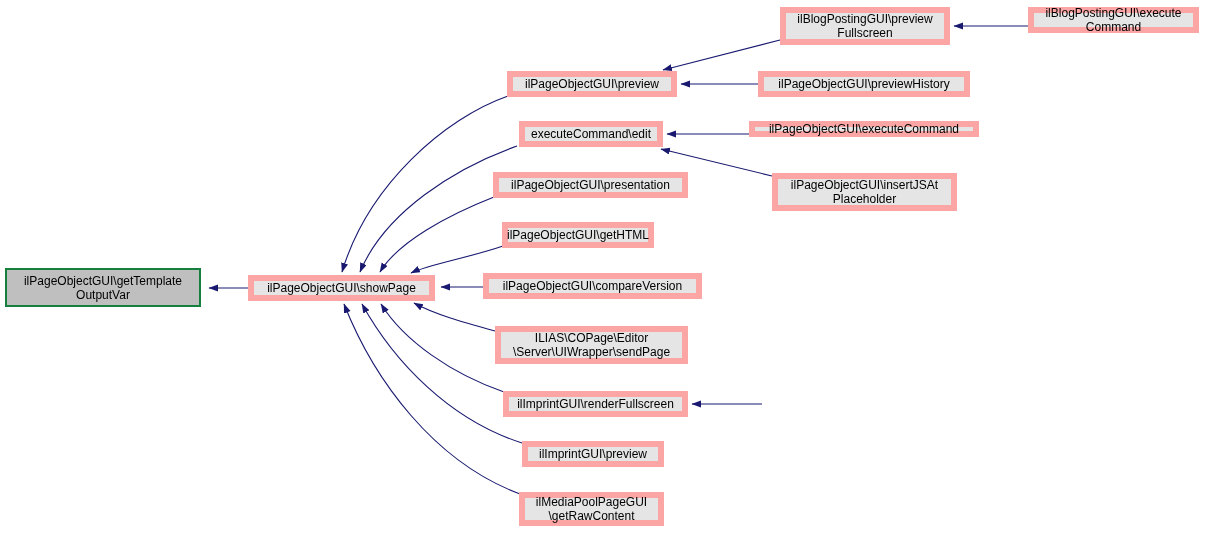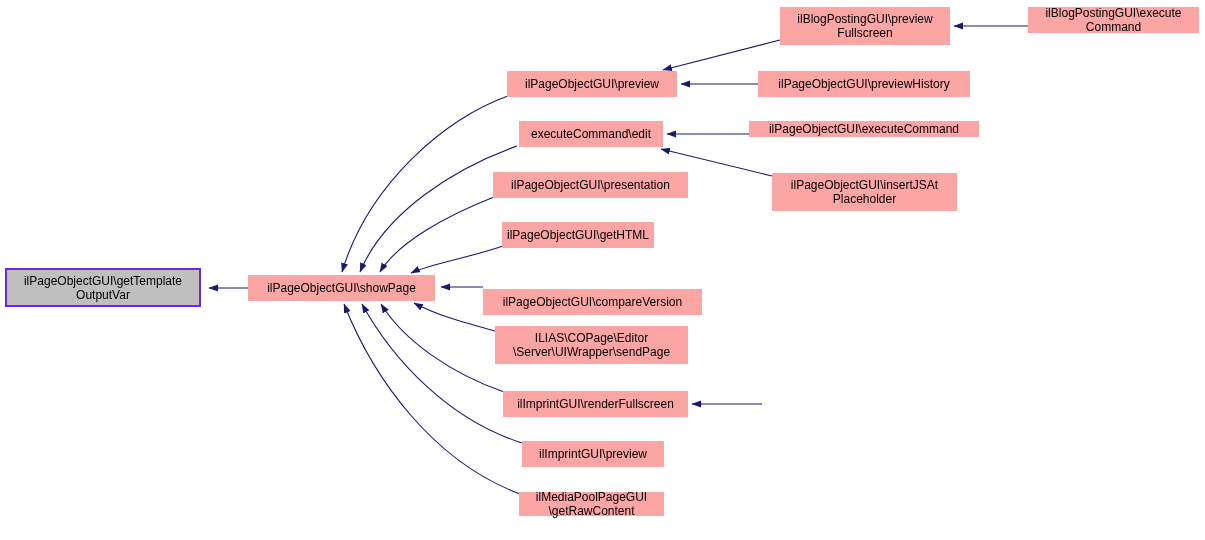--- a/index.html
+++ b/index.html
@@ -7,38 +7,38 @@
     position:relative;
     width:1205px;height:540px;
     background:#ffffff;
     font-family:"Liberation Sans", sans-serif;
     overflow:hidden;
   }
   #edges{position:absolute;left:0;top:0;width:1205px;height:540px;z-index:0;}
   .node{
     position:absolute;
     box-sizing:border-box;
-    background:#fca5a5;
+    background:#e5e5e5;
     border:6px solid #fca5a5;
     display:flex;
     align-items:center;
     justify-content:center;
     z-index:1;
     cursor:pointer;
   }
   .node .lbl{
     font-size:12px;
     line-height:14px;
     color:#000000;
     text-align:center;
     white-space:pre-line;
   }
   .node.current{
     background:#bfbfbf;
-    border:2px solid #6d28d9;
+    border:2px solid #15803d;
     cursor:default;
   }
   .node.left-text .lbl{text-align:center;}
   .edge{stroke:#191970;stroke-width:1.1;fill:none;}
 </style>
 </head>
 <body>
 
 <div id="canvas">
 
@@ -107,36 +107,36 @@
   </div>
 
   <div class="node" style="left:493px;top:172px;width:195px;height:26px">
     <span class="lbl">ilPageObjectGUI\presentation</span>
   </div>
 
   <div class="node" style="left:502px;top:222px;width:152px;height:26px">
     <span class="lbl">ilPageObjectGUI\getHTML</span>
   </div>
 
-  <div class="node" style="left:483px;top:289px;width:219px;height:26px">
+  <div class="node" style="left:483px;top:273px;width:219px;height:26px">
     <span class="lbl">ilPageObjectGUI\compareVersion</span>
   </div>
 
   <div class="node left-text" style="left:495px;top:326px;width:193px;height:38px">
     <span class="lbl">ILIAS\COPage\Editor
 \Server\UIWrapper\sendPage</span>
   </div>
 
   <div class="node" style="left:503px;top:391px;width:185px;height:26px">
     <span class="lbl">ilImprintGUI\renderFullscreen</span>
   </div>
 
 
   <div class="node" style="left:522px;top:441px;width:142px;height:26px">
     <span class="lbl">ilImprintGUI\preview</span>
   </div>
 
-  <div class="node" style="left:519px;top:492px;width:145px;height:24px">
+  <div class="node" style="left:519px;top:492px;width:145px;height:34px">
     <span class="lbl">ilMediaPoolPageGUI
 \getRawContent</span>
   </div>
 
 </div>
 
 </body></html>

